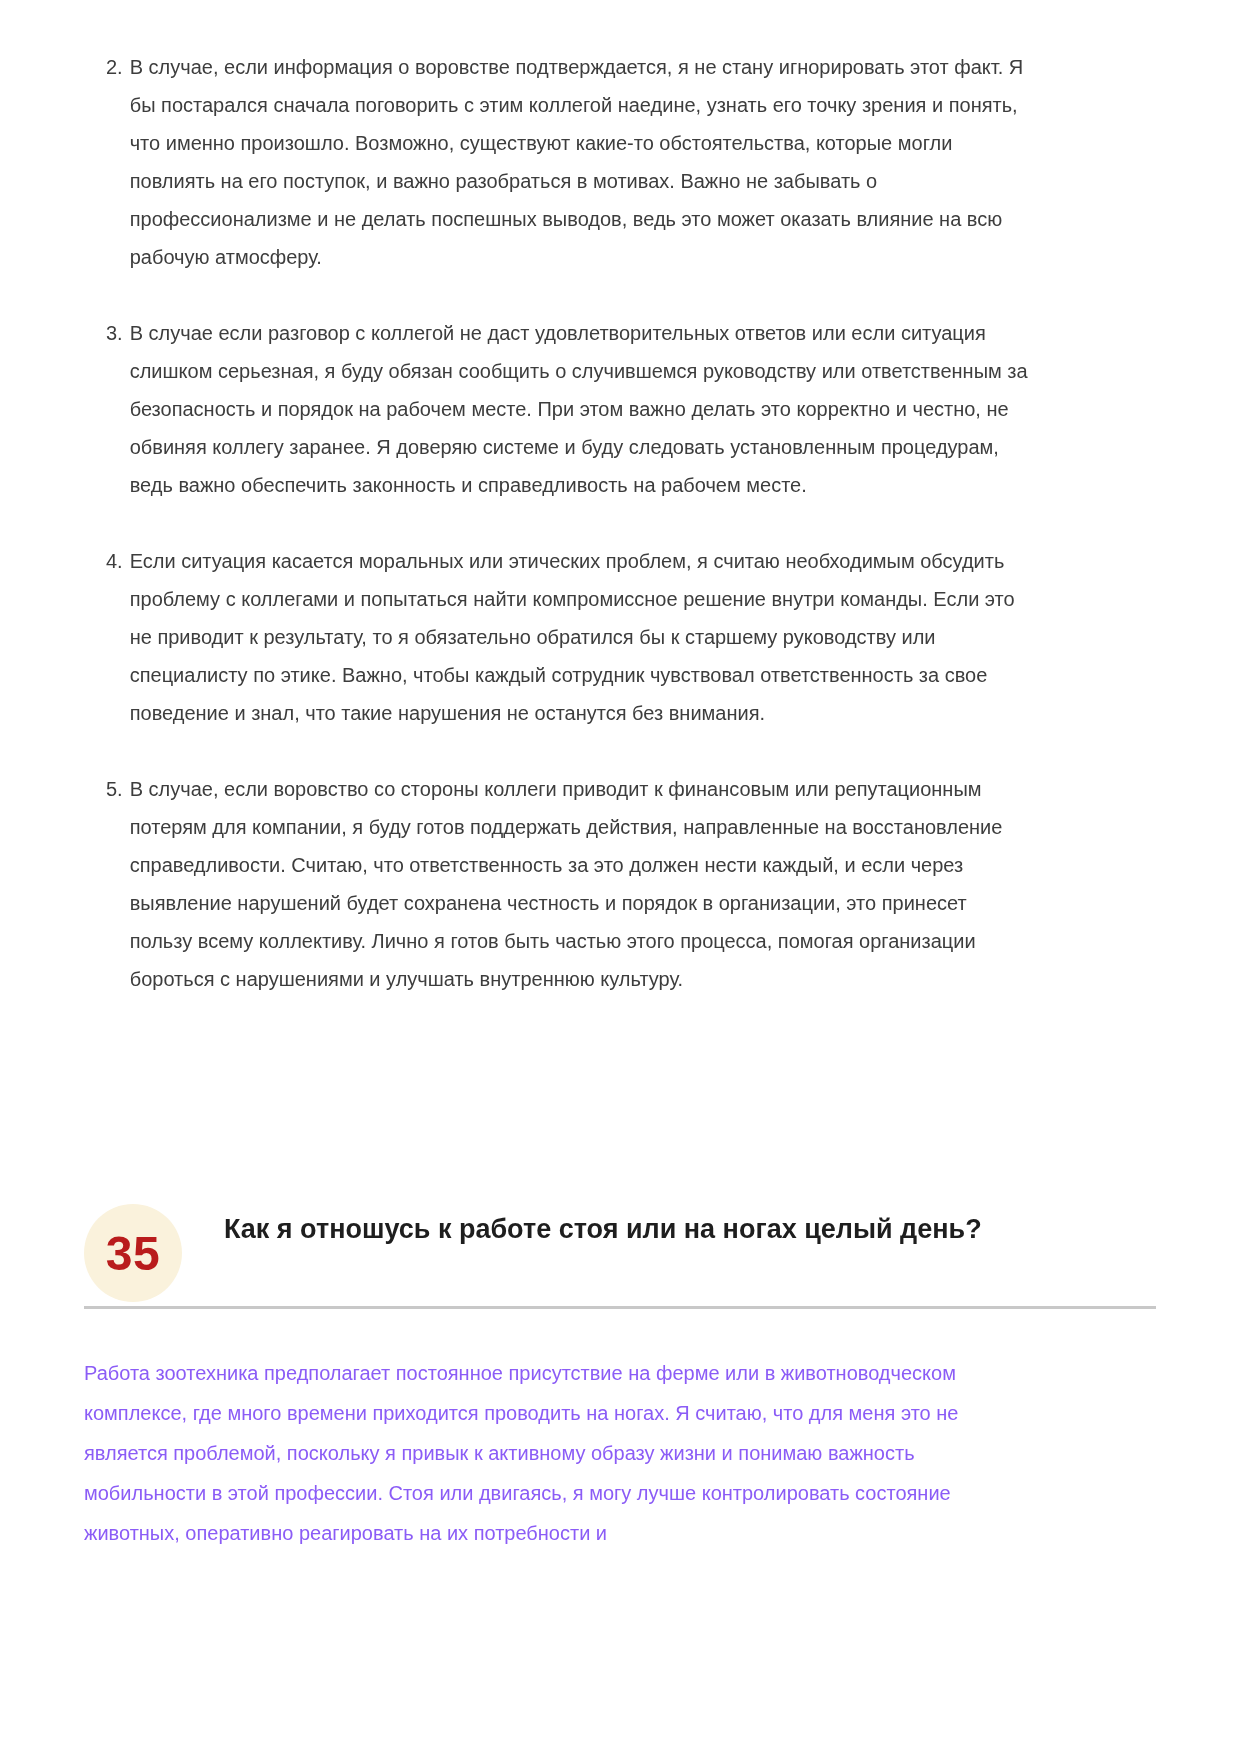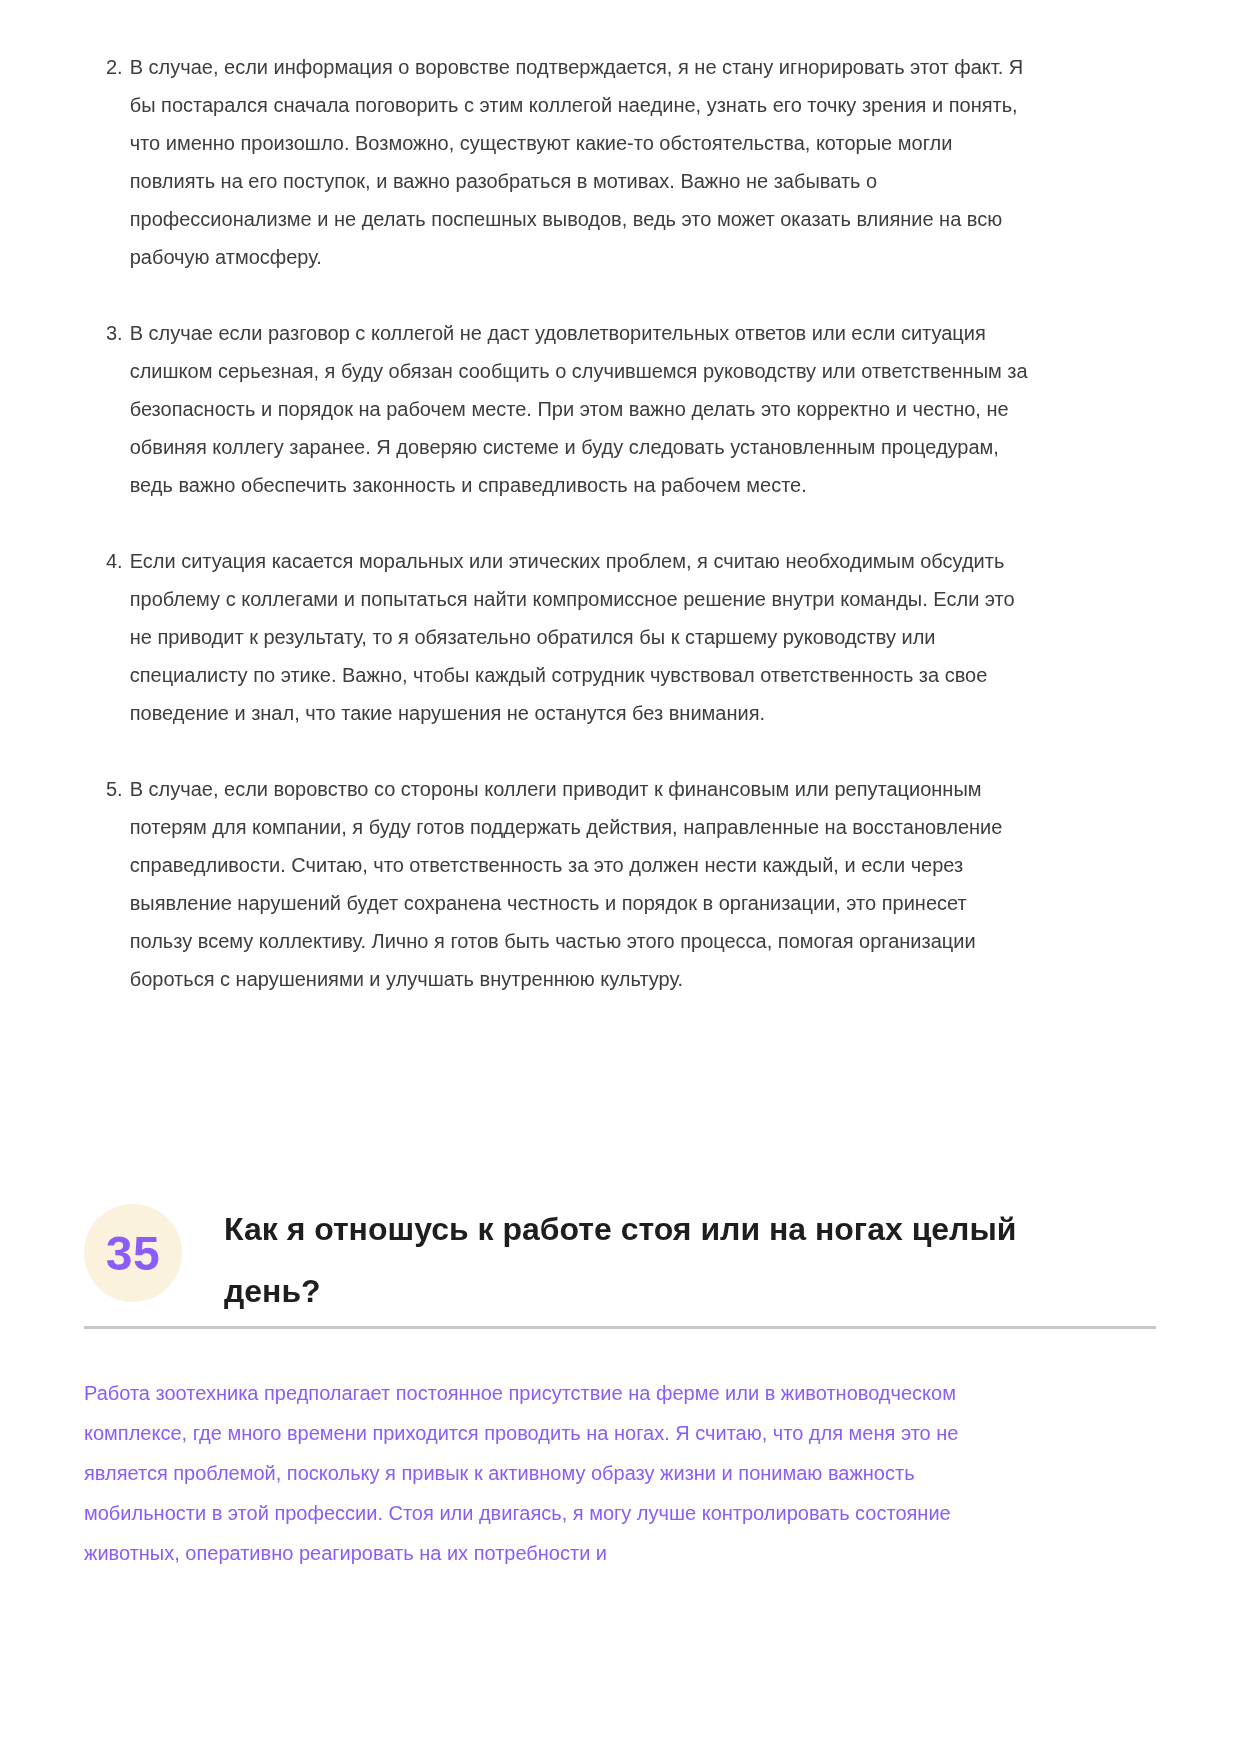--- a/index.html
+++ b/index.html
@@ -56,21 +56,21 @@
     justify-content: center;
   }
   .badge .badge-num {
     font-size: 48px;
     font-weight: 700;
     color: #3f3f3f;
     letter-spacing: 0.5px;
   }
   .q-title {
     margin: 0 0 0 42px;
-    font-size: 32px;
+    font-size: 27px;
     font-weight: 700;
     line-height: 62px;
     color: #1e1e1e;
     max-width: 850px;
   }
   .divider {
     border: none;
     height: 3px;
     width: 100%;
     background: #c8c8c8;
@@ -103,21 +103,21 @@
       <span class="txt">Если ситуация касается моральных или этических проблем, я считаю необходимым обсудить проблему с коллегами и попытаться найти компромиссное решение внутри команды. Если это не приводит к результату, то я обязательно обратился бы к старшему руководству или специалисту по этике. Важно, чтобы каждый сотрудник чувствовал ответственность за свое поведение и знал, что такие нарушения не останутся без внимания.</span>
     </li>
     <li>
       <span class="num">5.</span>
       <span class="txt">В случае, если воровство со стороны коллеги приводит к финансовым или репутационным потерям для компании, я буду готов поддержать действия, направленные на восстановление справедливости. Считаю, что ответственность за это должен нести каждый, и если через выявление нарушений будет сохранена честность и порядок в организации, это принесет пользу всему коллективу. Лично я готов быть частью этого процесса, помогая организации бороться с нарушениями и улучшать внутреннюю культуру.</span>
     </li>
   </ol>
 
   <section class="q-header">
     <div class="badge" style="background: rgb(250, 242, 220);">
-      <span class="badge-num" style="color: #8b5cf6;">35</span>
+      <span class="badge-num" style="color: #b91c1c;">35</span>
     </div>
     <h2 class="q-title">Как я отношусь к работе стоя или на ногах целый день?</h2>
   </section>
 
   <hr class="divider" style="background: rgb(200, 200, 200);">
 
   <p class="answer-p">Работа зоотехника предполагает постоянное присутствие на ферме или в животноводческом комплексе, где много времени приходится проводить на ногах. Я считаю, что для меня это не является проблемой, поскольку я привык к активному образу жизни и понимаю важность мобильности в этой профессии. Стоя или двигаясь, я могу лучше контролировать состояние животных, оперативно реагировать на их потребности и</p>
 
 </div>
 

